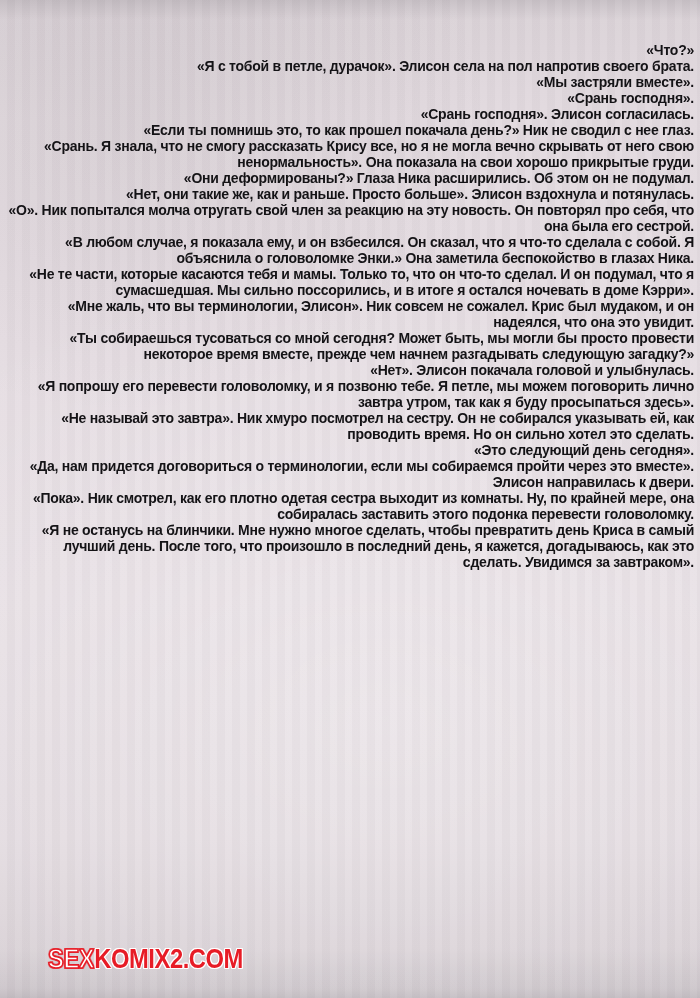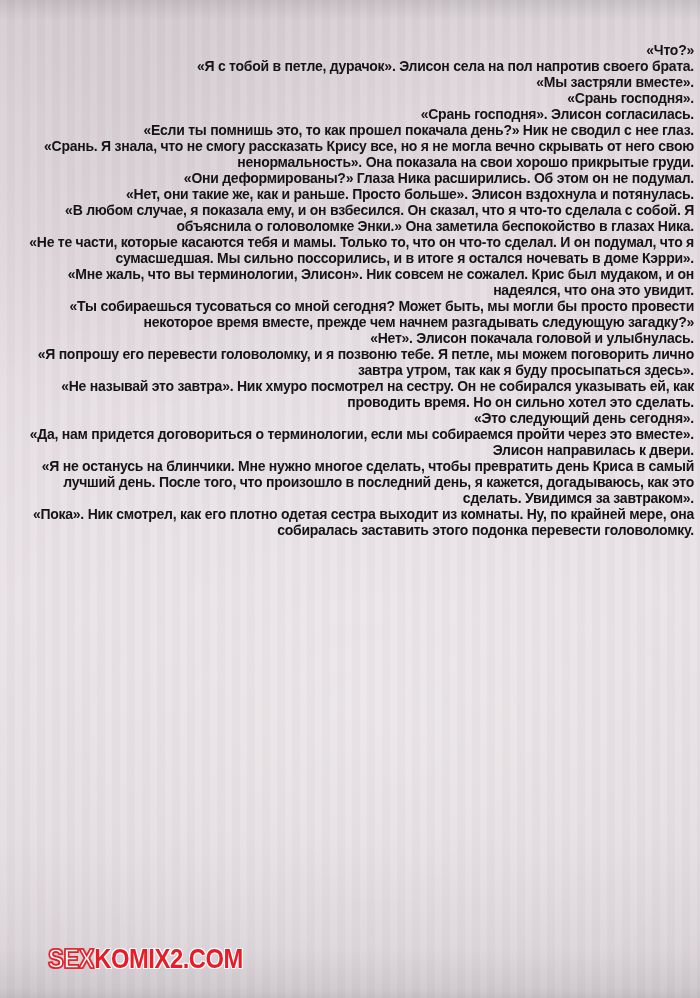--- a/index.html
+++ b/index.html
@@ -101,27 +101,28 @@
   <div class="text-block">
       <p>«Что?»</p>
       <p>«Я с тобой в петле, дурачок». Элисон села на пол напротив своего брата.</p>
       <p>«Мы застряли вместе».</p>
       <p>«Срань господня».</p>
       <p>«Срань господня». Элисон согласилась.</p>
       <p>«Если ты помнишь это, то как прошел покачала день?» Ник не сводил с нее глаз.</p>
       <p>«Срань. Я знала, что не смогу рассказать Крису все, но я не могла вечно скрывать от него свою ненормальность». Она показала на свои хорошо прикрытые груди.</p>
       <p>«Они деформированы?» Глаза Ника расширились. Об этом он не подумал.</p>
       <p>«Нет, они такие же, как и раньше. Просто больше». Элисон вздохнула и потянулась.</p>
+      <p>«О». Ник попытался молча отругать свой член за реакцию на эту новость. Он повторял про себя, что она была его сестрой.</p>
       <p>«В любом случае, я показала ему, и он взбесился. Он сказал, что я что-то сделала с собой. Я объяснила о головоломке Энки.» Она заметила беспокойство в глазах Ника.</p>
       <p>«Не те части, которые касаются тебя и мамы. Только то, что он что-то сделал. И он подумал, что я сумасшедшая. Мы сильно поссорились, и в итоге я остался ночевать в доме Кэрри».</p>
       <p>«Мне жаль, что вы терминологии, Элисон». Ник совсем не сожалел. Крис был мудаком, и он надеялся, что она это увидит.</p>
       <p>«Ты собираешься тусоваться со мной сегодня? Может быть, мы могли бы просто провести некоторое время вместе, прежде чем начнем разгадывать следующую загадку?»</p>
       <p>«Нет». Элисон покачала головой и улыбнулась.</p>
       <p>«Я попрошу его перевести головоломку, и я позвоню тебе. Я петле, мы можем поговорить лично завтра утром, так как я буду просыпаться здесь».</p>
       <p>«Не называй это завтра». Ник хмуро посмотрел на сестру. Он не собирался указывать ей, как проводить время. Но он сильно хотел это сделать.</p>
       <p>«Это следующий день сегодня».</p>
       <p>«Да, нам придется договориться о терминологии, если мы собираемся пройти через это вместе». Элисон направилась к двери.</p>
+      <p>«Пока». Ник смотрел, как его плотно одетая сестра выходит из комнаты. Ну, по крайней мере, она собиралась заставить этого подонка перевести головоломку.</p>
       <p>«Я не останусь на блинчики. Мне нужно многое сделать, чтобы превратить день Криса в самый лучший день. После того, что произошло в последний день, я кажется, догадываюсь, как это сделать. Увидимся за завтраком».</p>
-      <p>«Пока». Ник смотрел, как его плотно одетая сестра выходит из комнаты. Ну, по крайней мере, она собиралась заставить этого подонка перевести головоломку.</p>
     </div>
 
   <div class="watermark"><span class="wm-sex">SEX</span><span class="wm-rest">KOMIX2.COM</span></div>
 </div>
 
 </body></html>

